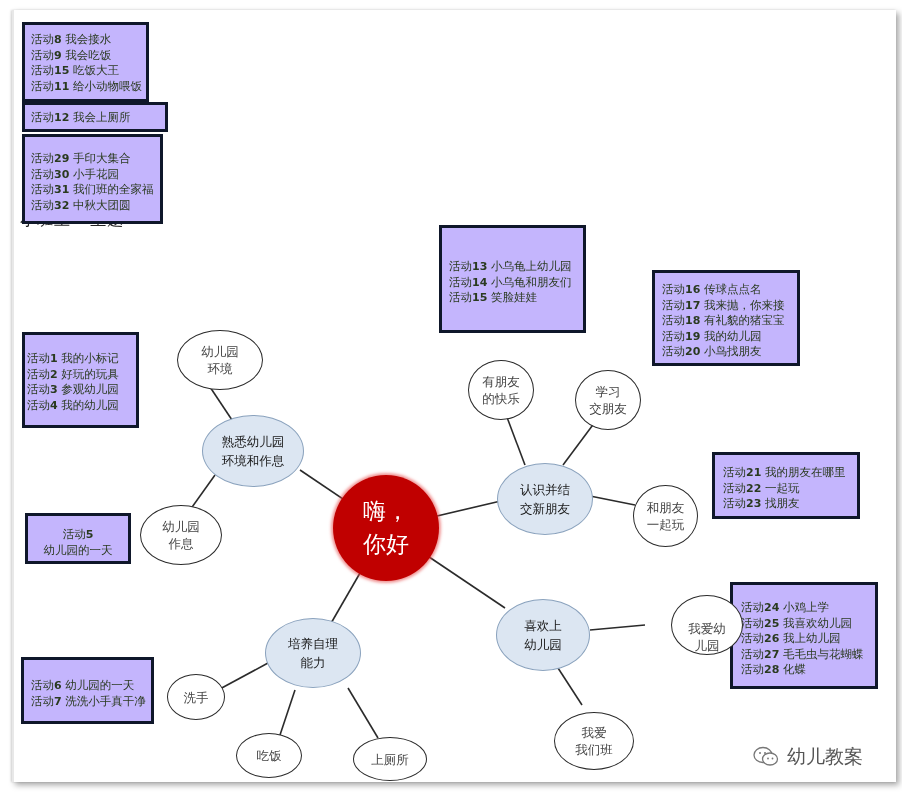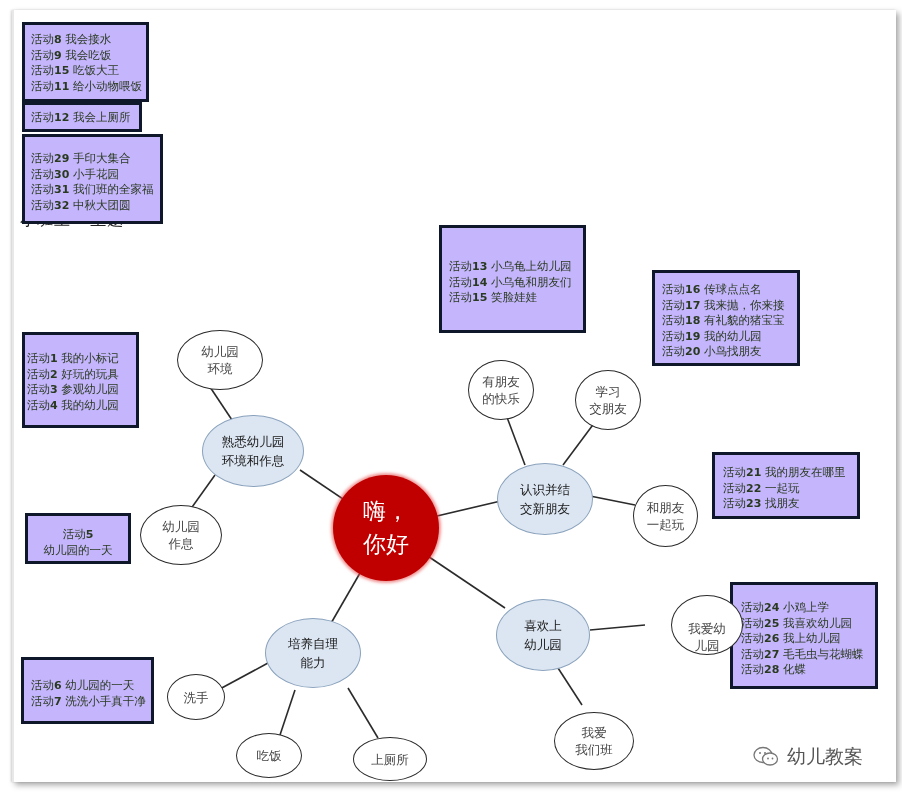--- a/index.html
+++ b/index.html
@@ -78,21 +78,21 @@
   </g>
 </svg>
 
 <div class="box" style="left:22px;top:22px;width:127px;height:80px;padding:7px 0 0 6px;">
   <div class="line"><span>活动</span><span class="num">8</span>&nbsp;<span>我会接水</span></div>
   <div class="line"><span>活动</span><span class="num">9</span>&nbsp;<span>我会吃饭</span></div>
   <div class="line"><span>活动</span><span class="num">15</span>&nbsp;<span>吃饭大王</span></div>
   <div class="line"><span>活动</span><span class="num">11</span>&nbsp;<span>给小动物喂饭</span></div>
 </div>
 
-<div class="box" style="left:22px;top:102px;width:120px;height:30px;padding:5px 0 0 6px;">
+<div class="box" style="left:22px;top:102px;width:146px;height:30px;padding:5px 0 0 6px;">
   <div class="line"><span>活动</span><span class="num">12</span>&nbsp;<span>我会上厕所</span></div>
 </div>
 
 <div class="box" style="left:22px;top:134px;width:141px;height:90px;padding:14px 0 0 6px;">
   <div class="line"><span>活动</span><span class="num">29</span>&nbsp;<span>手印大集合</span></div>
   <div class="line"><span>活动</span><span class="num">30</span>&nbsp;<span>小手花园</span></div>
   <div class="line"><span>活动</span><span class="num">31</span>&nbsp;<span>我们班的全家福</span></div>
   <div class="line"><span>活动</span><span class="num">32</span>&nbsp;<span>中秋大团圆</span></div>
 </div>
 

